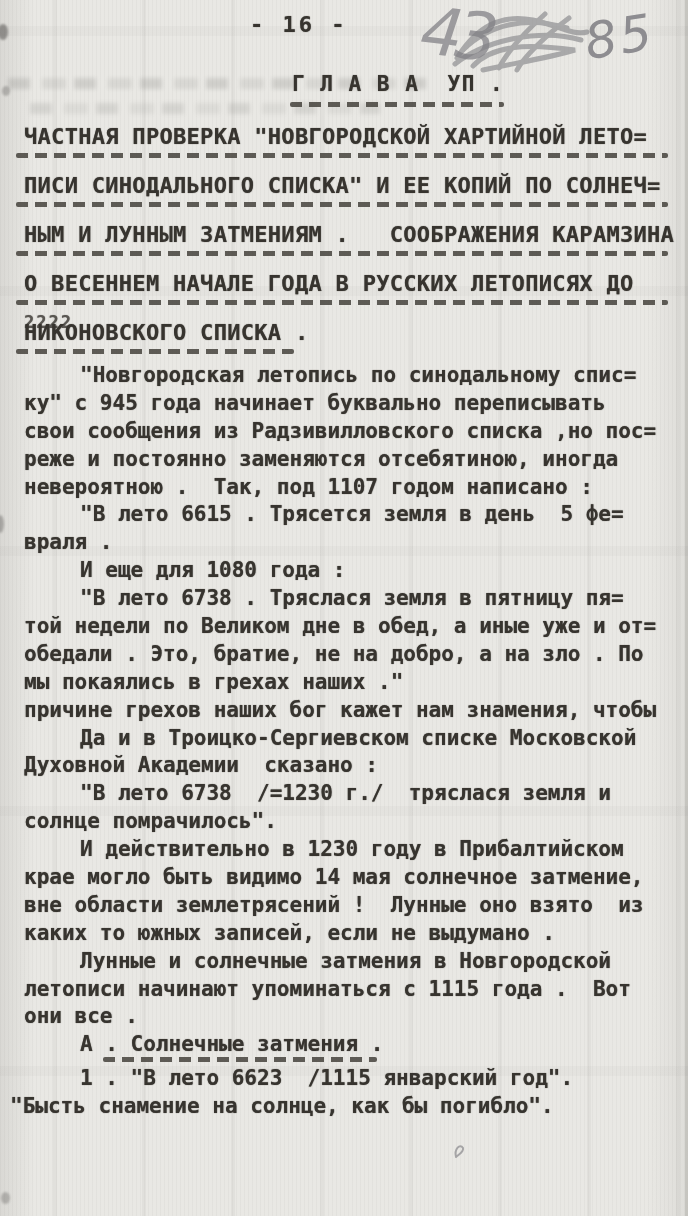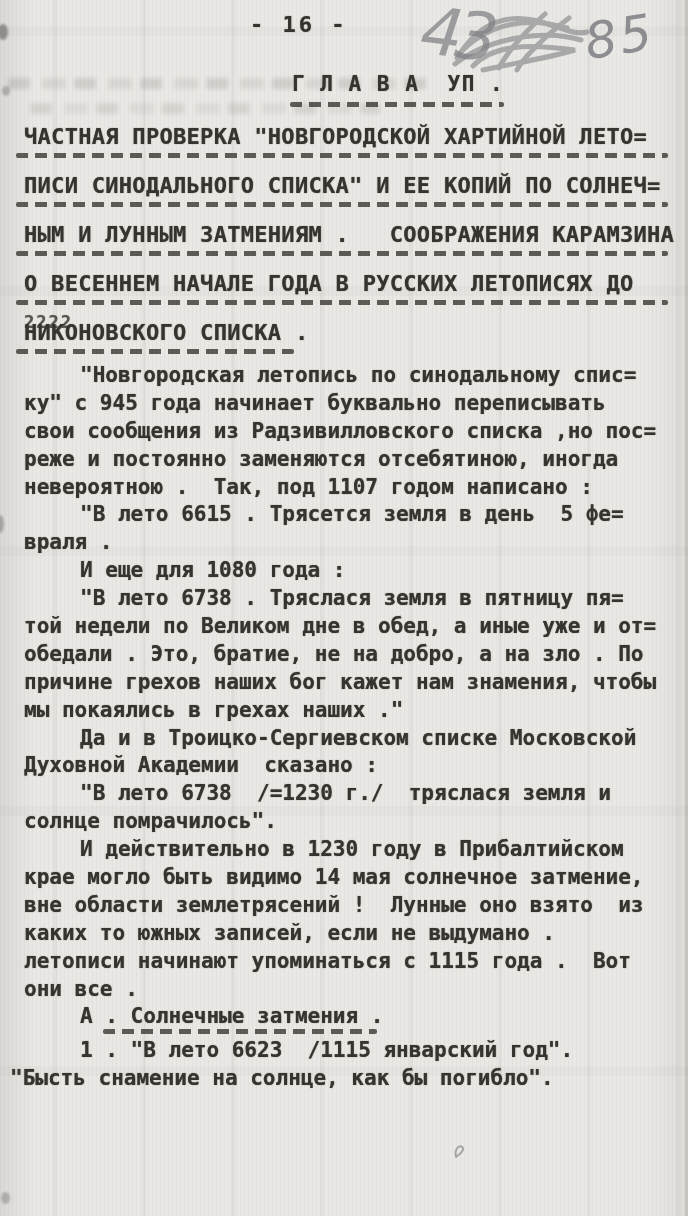--- a/index.html
+++ b/index.html
@@ -119,30 +119,31 @@
     <div class="line">ку" с 945 года начинает буквально переписывать</div>
     <div class="line">свои сообщения из Радзивилловского списка ,но пос=</div>
     <div class="line">реже и постоянно заменяются отсебятиною, иногда</div>
     <div class="line">невероятною .  Так, под 1107 годом написано :</div>
     <div class="line ind">"В лето 6615 . Трясется земля в день  5 фе=</div>
     <div class="line">враля .</div>
     <div class="line ind">И еще для 1080 года :</div>
     <div class="line ind">"В лето 6738 . Тряслася земля в пятницу пя=</div>
     <div class="line">той недели по Великом дне в обед, а иные уже и от=</div>
     <div class="line">обедали . Это, братие, не на добро, а на зло . По</div>
+    <div class="line">мы покаялись в грехах наших ."</div>
     <div class="line">причине грехов наших бог кажет нам знамения, чтобы</div>
-    <div class="line">мы покаялись в грехах наших ."</div>
     <div class="line ind">Да и в Троицко-Сергиевском списке Московской</div>
     <div class="line">Духовной Академии  сказано :</div>
     <div class="line ind">"В лето 6738  /=1230 г./  тряслася земля и</div>
     <div class="line">солнце помрачилось".</div>
     <div class="line ind">И действительно в 1230 году в Прибалтийском</div>
     <div class="line">крае могло быть видимо 14 мая солнечное затмение,</div>
     <div class="line">вне области землетрясений !  Лунные оно взято  из</div>
     <div class="line">каких то южных записей, если не выдумано .</div>
+    <div class="line ind">Лунные и солнечные затмения в Новгородской</div>
     <div class="line">летописи начинают упоминаться с 1115 года .  Вот</div>
     <div class="line">они все .</div>
     <div class="line ind">А . Солнечные затмения .</div>
     <div class="dash sec-dash"></div>
     <div class="line ind">1 . "В лето 6623  /1115 январский год".</div>
     <div class="line outdent">"Бысть снамение на солнце, как бы погибло".</div>
   </div>
 
   <svg class="pencil-accent" width="14" height="18" viewBox="0 0 14 18">
     <path d="M4,16 C2,8 8,2 11,7 C12,11 7,13 4,16" fill="none" stroke="#8a898d" stroke-width="2" stroke-linecap="round"></path>

